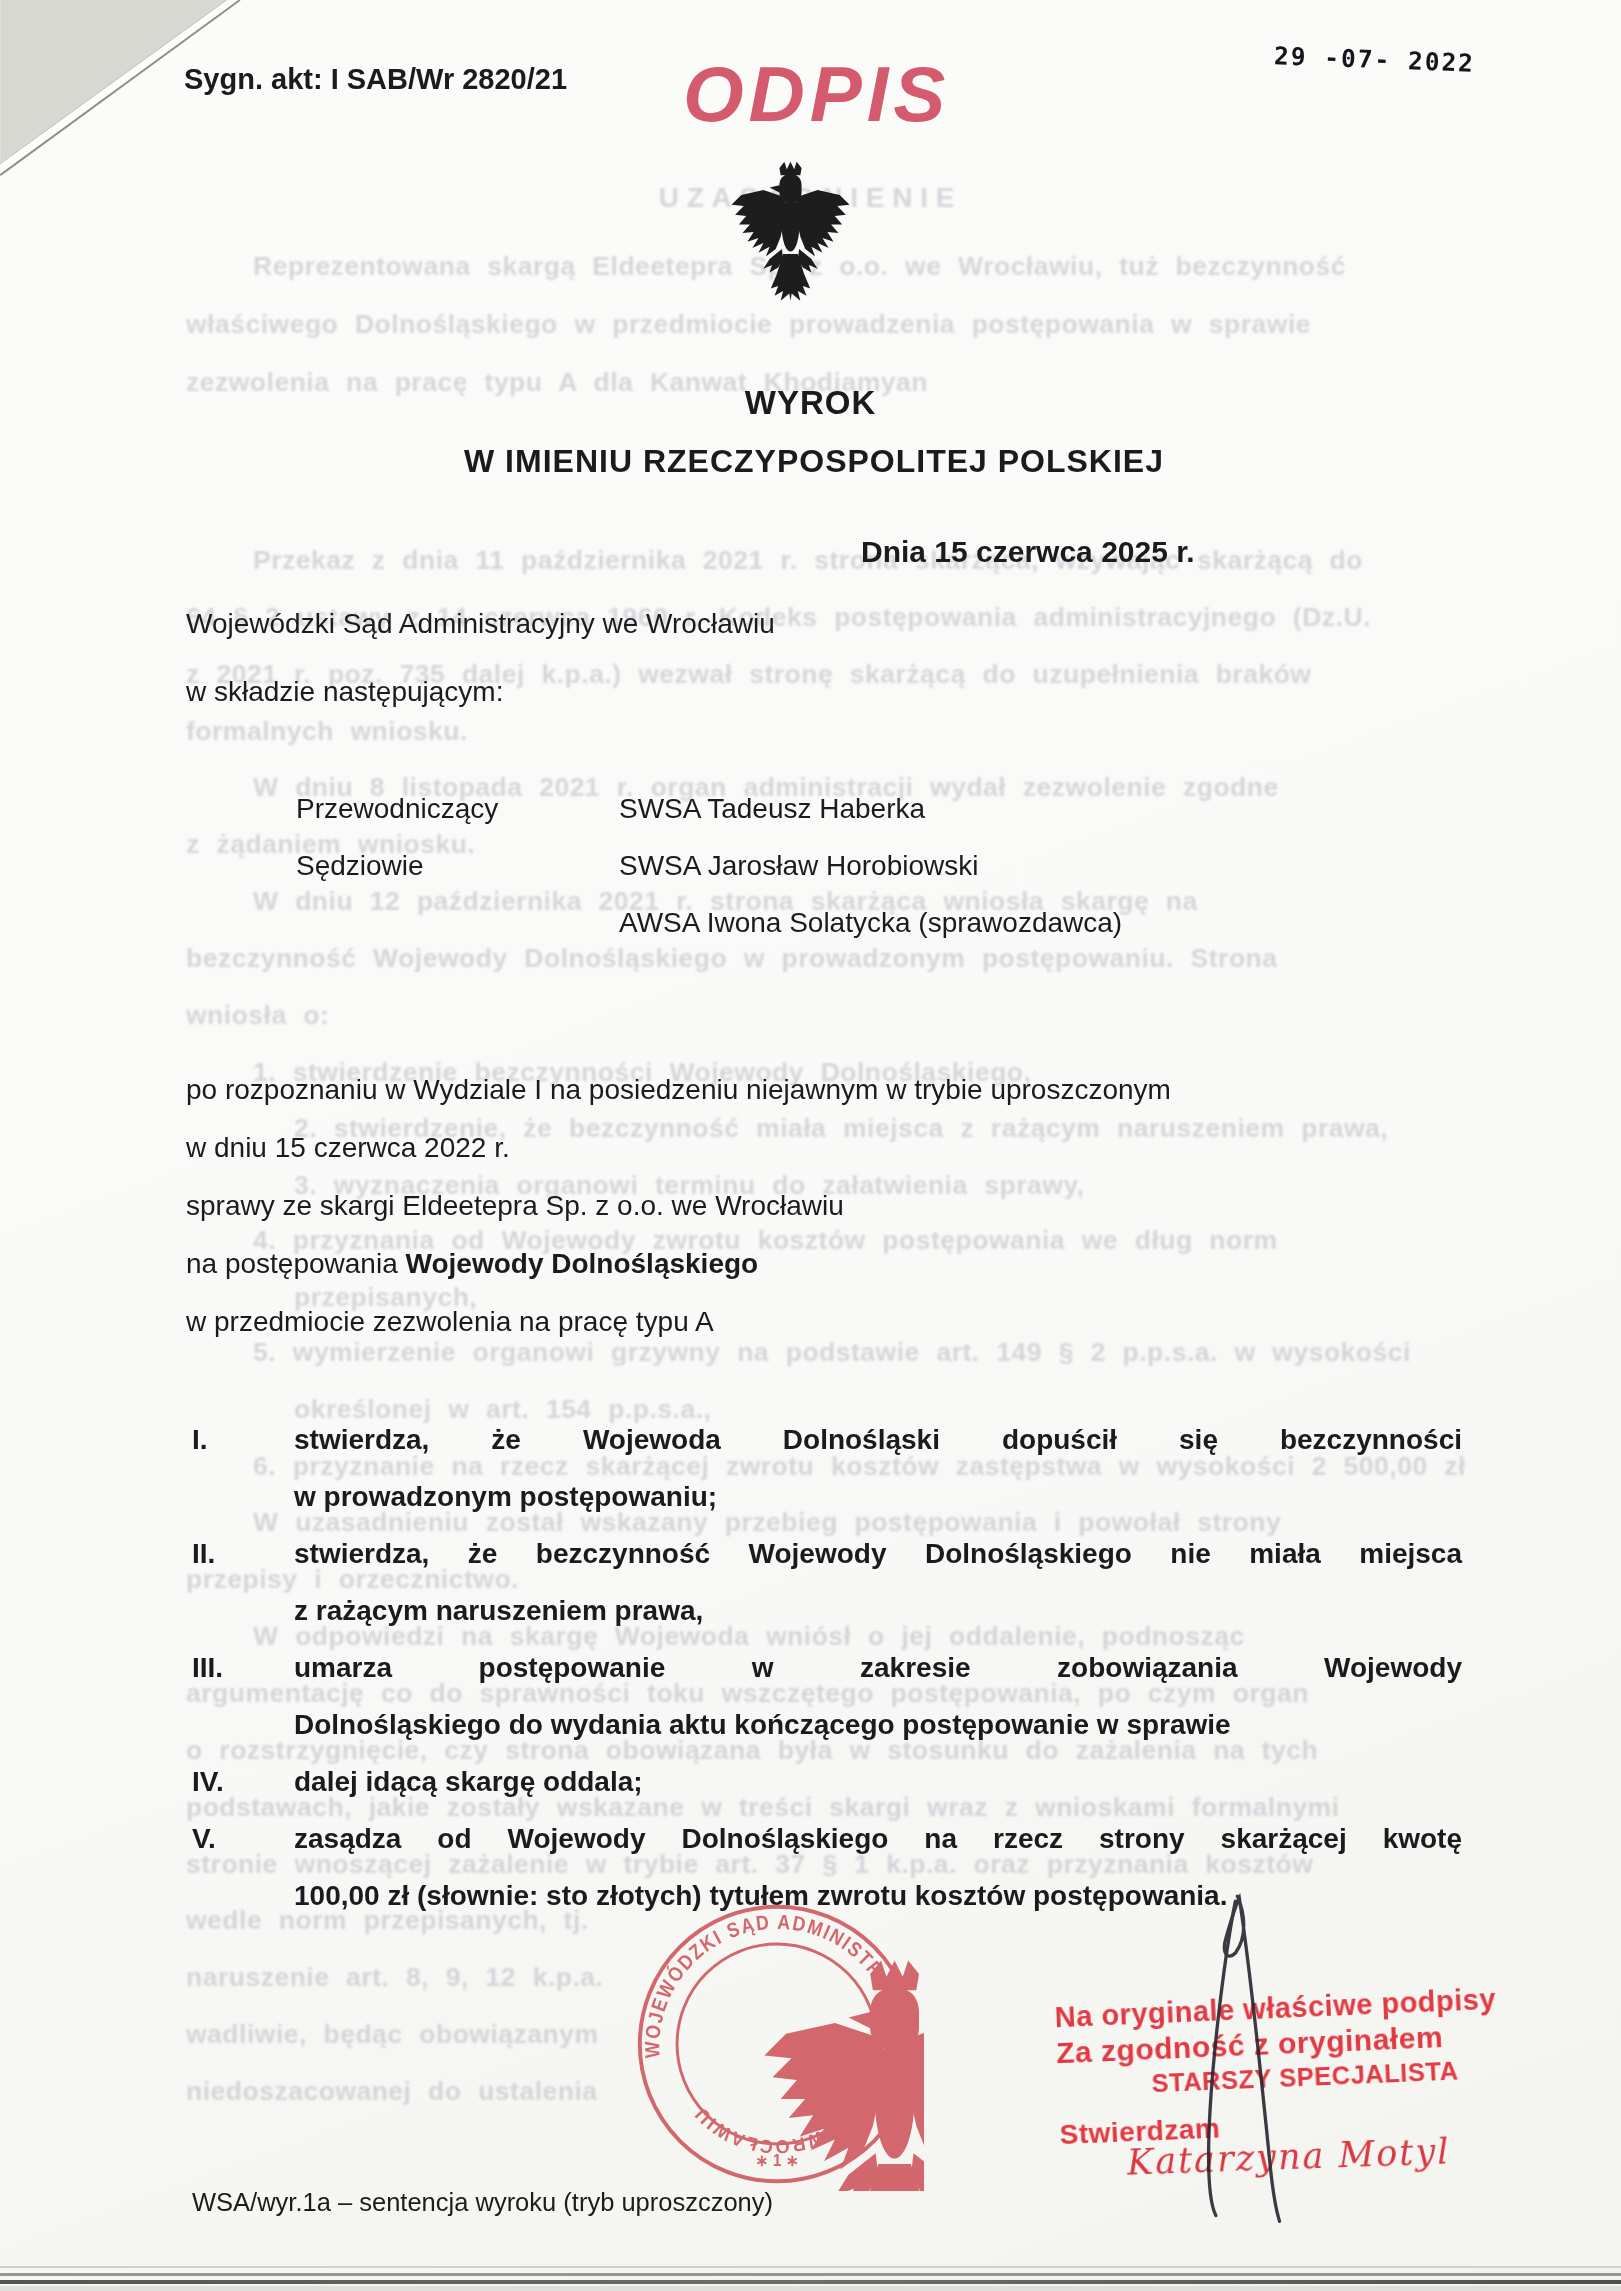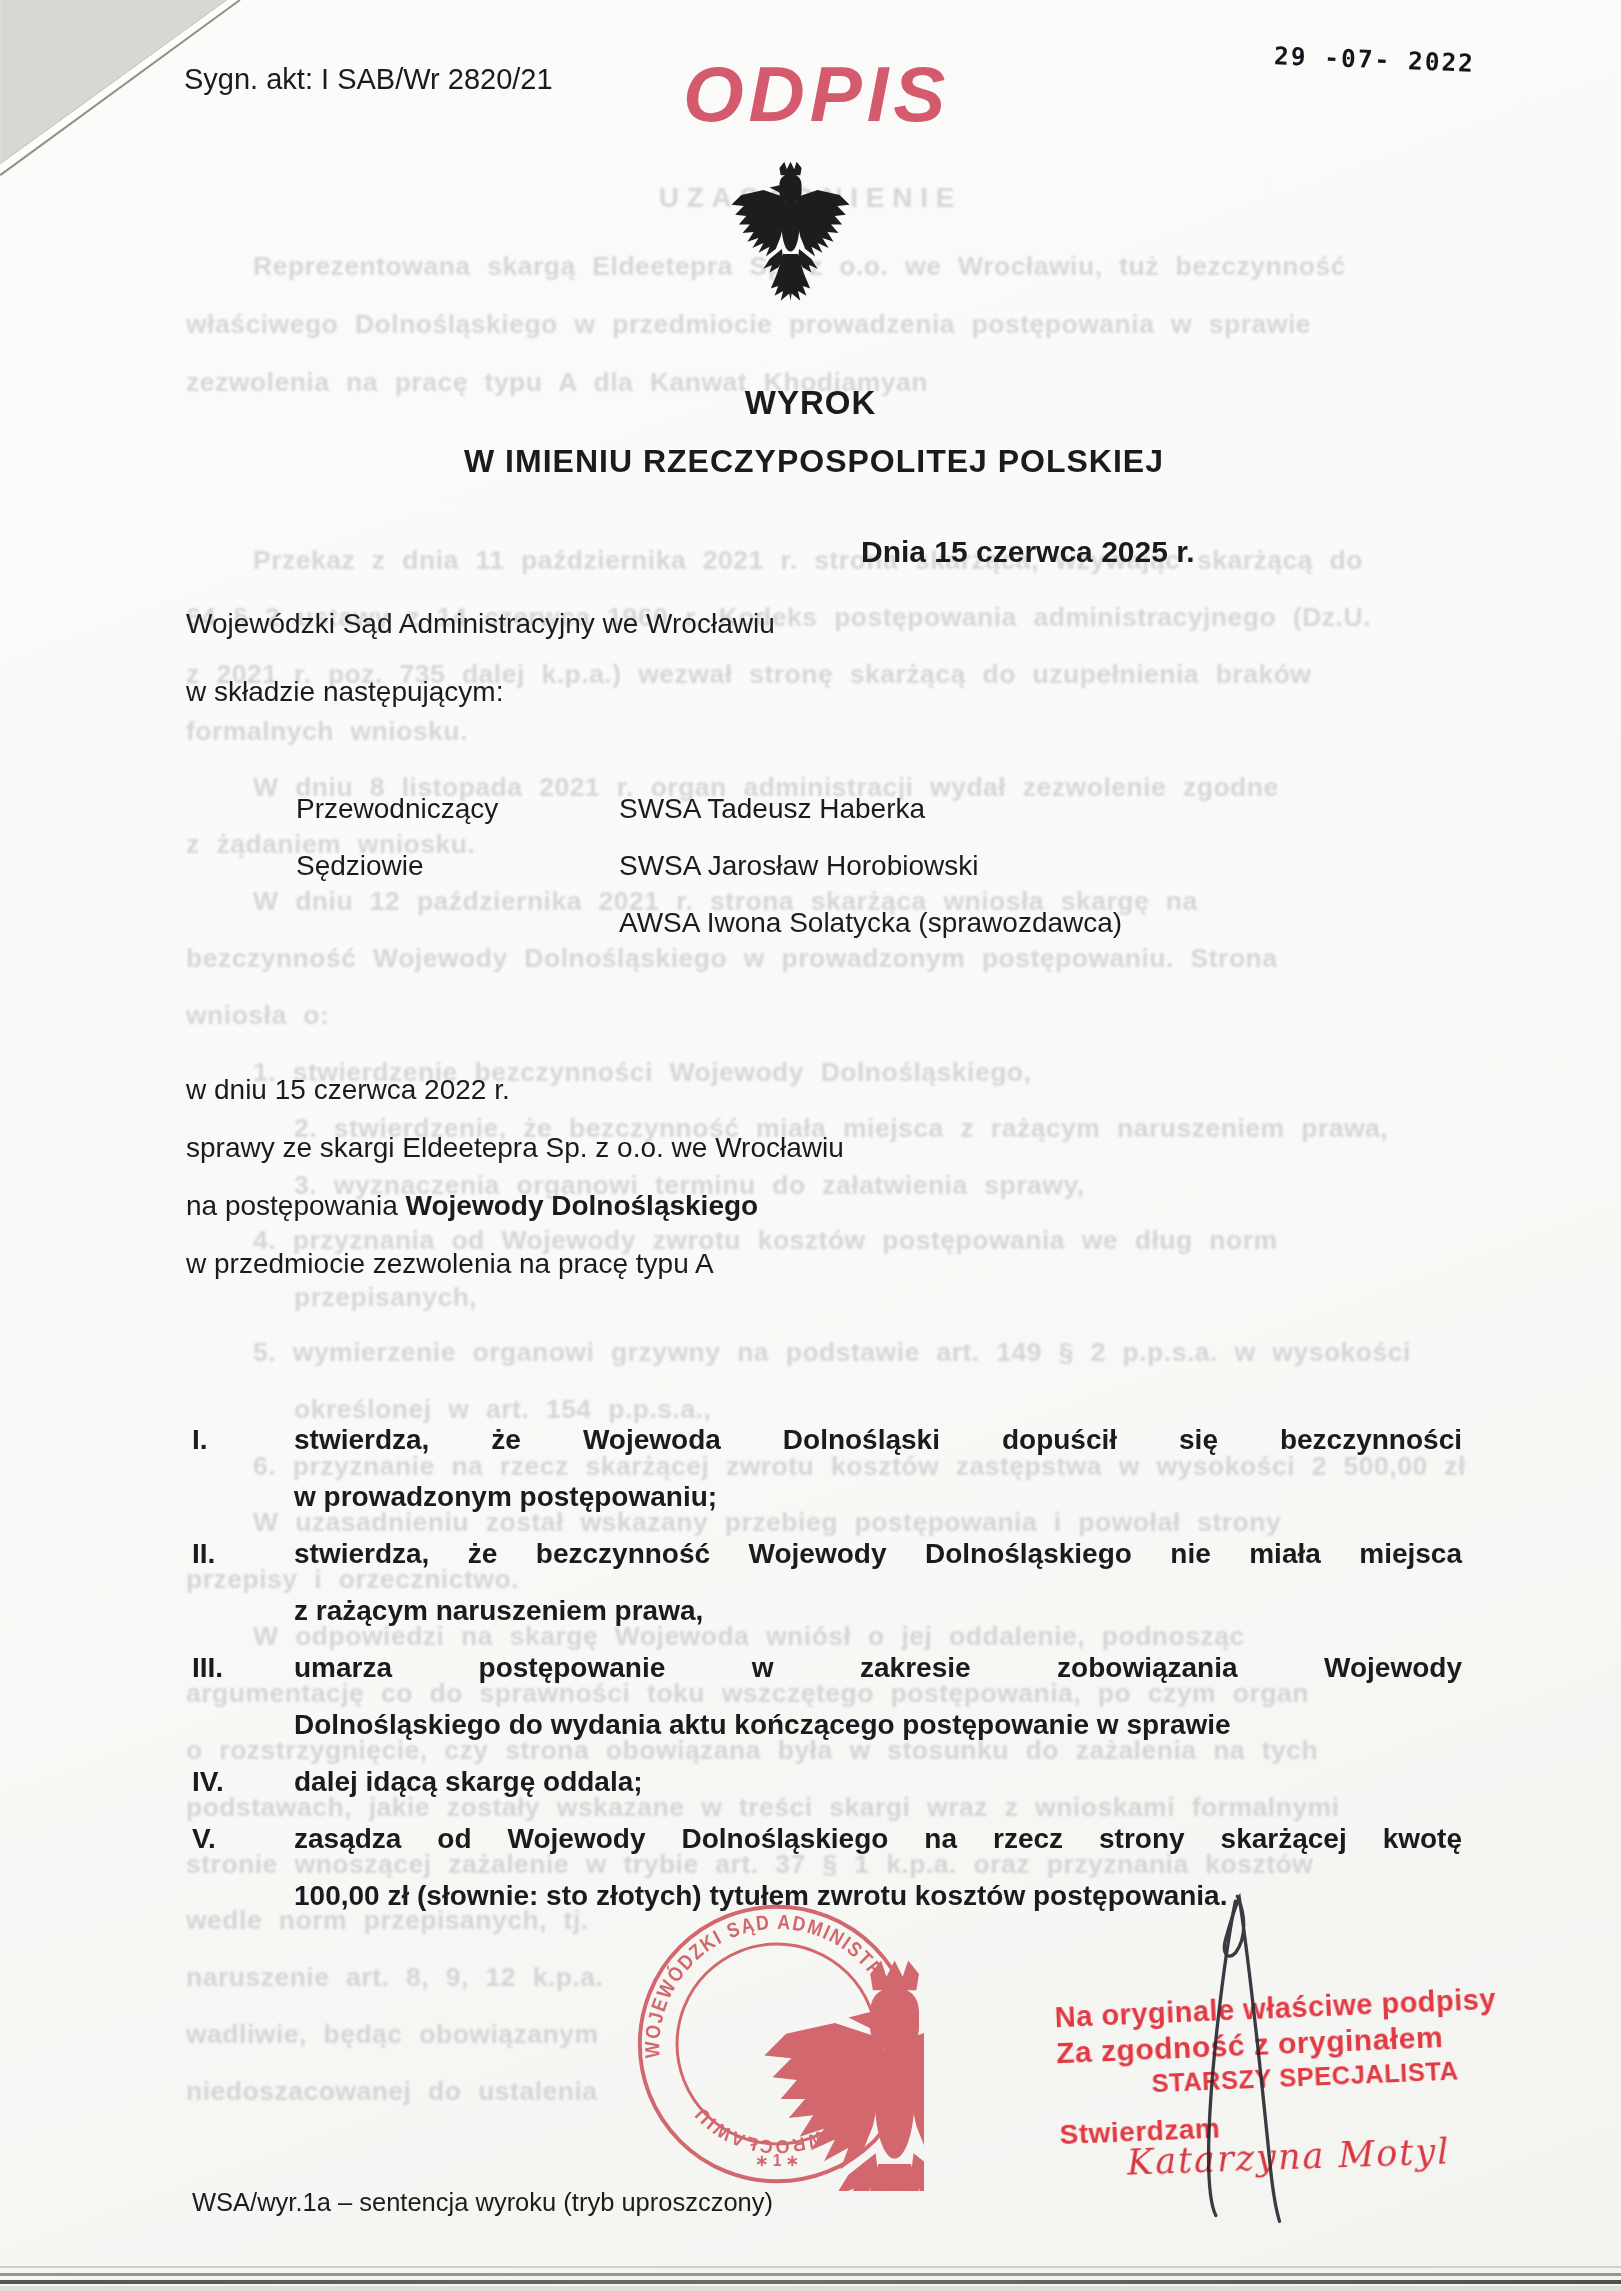--- a/index.html
+++ b/index.html
@@ -7,21 +7,21 @@
         background:linear-gradient(160deg,#fbfbfa 0%,#f9f9f7 55%,#f3f3f0 100%);
         font-family:"Liberation Sans",sans-serif;color:#1b1b1f;}
   .abs{position:absolute;}.z2{z-index:2}.z3{z-index:3}.z4{z-index:4}.z5{z-index:5}
 
   
   .ghost{position:absolute;z-index:1;font-size:26.5px;font-weight:700;color:#b5bac2;
          opacity:.55;filter:blur(1.1px);white-space:nowrap;overflow:hidden;
          word-spacing:8.8px;letter-spacing:0.5px;}
 
   
-  .case-number{left:184px;top:63px;font-size:29px;font-weight:400;}
+  .case-number{left:184px;top:63px;font-size:29px;font-weight:700;}
   .odpis{left:683px;top:49px;font-size:78px;font-weight:700;letter-spacing:4.9px;
          color:#d0495f;opacity:.9;filter:blur(0.6px);font-style:italic;}
   .datestamp{left:1274px;top:45px;font-family:"DejaVu Sans Mono",monospace;
              font-size:24.5px;font-weight:700;letter-spacing:2px;color:#14141c;
              transform:rotate(2.2deg);}
   .eagle-big{left:729px;top:159px;width:123px;height:163px;}
 
   .title1{left:0;top:384px;width:1621px;text-align:center;font-size:33px;font-weight:700;letter-spacing:1px;}
   .title2{left:17px;top:443px;width:1594px;text-align:center;font-size:32px;font-weight:700;letter-spacing:1px;}
   .dateline{left:861px;top:535px;font-size:30px;font-weight:700;}
@@ -150,20 +150,21 @@
     </div>
     <div class="prow">
       <span class="role">Sędziowie</span><span>SWSA Jarosław Horobiowski</span>
     </div>
     <div class="prow">
       <span class="role"></span><span>AWSA Iwona Solatycka (sprawozdawca)</span>
     </div>
   </div>
 
   <div class="abs z2 recitals">
+    <div class="rcl">po rozpoznaniu w Wydziale I na posiedzeniu niejawnym  w trybie uproszczonym</div>
     <div class="rcl">w dniu 15 czerwca 2022 r.</div>
     <div class="rcl">sprawy ze skargi  Eldeetepra Sp. z o.o. we Wrocławiu</div>
     <div class="rcl"><span>na postępowania </span><b>Wojewody Dolnośląskiego</b></div>
     <div class="rcl">w przedmiocie zezwolenia na pracę typu A</div>
   </div>
 
   <div class="abs z2 rulings">
     <div class="ruling-item">
       <span class="rnum">I.</span>
       <div class="rl just">stwierdza, że Wojewoda Dolnośląski dopuścił się bezczynności</div>

